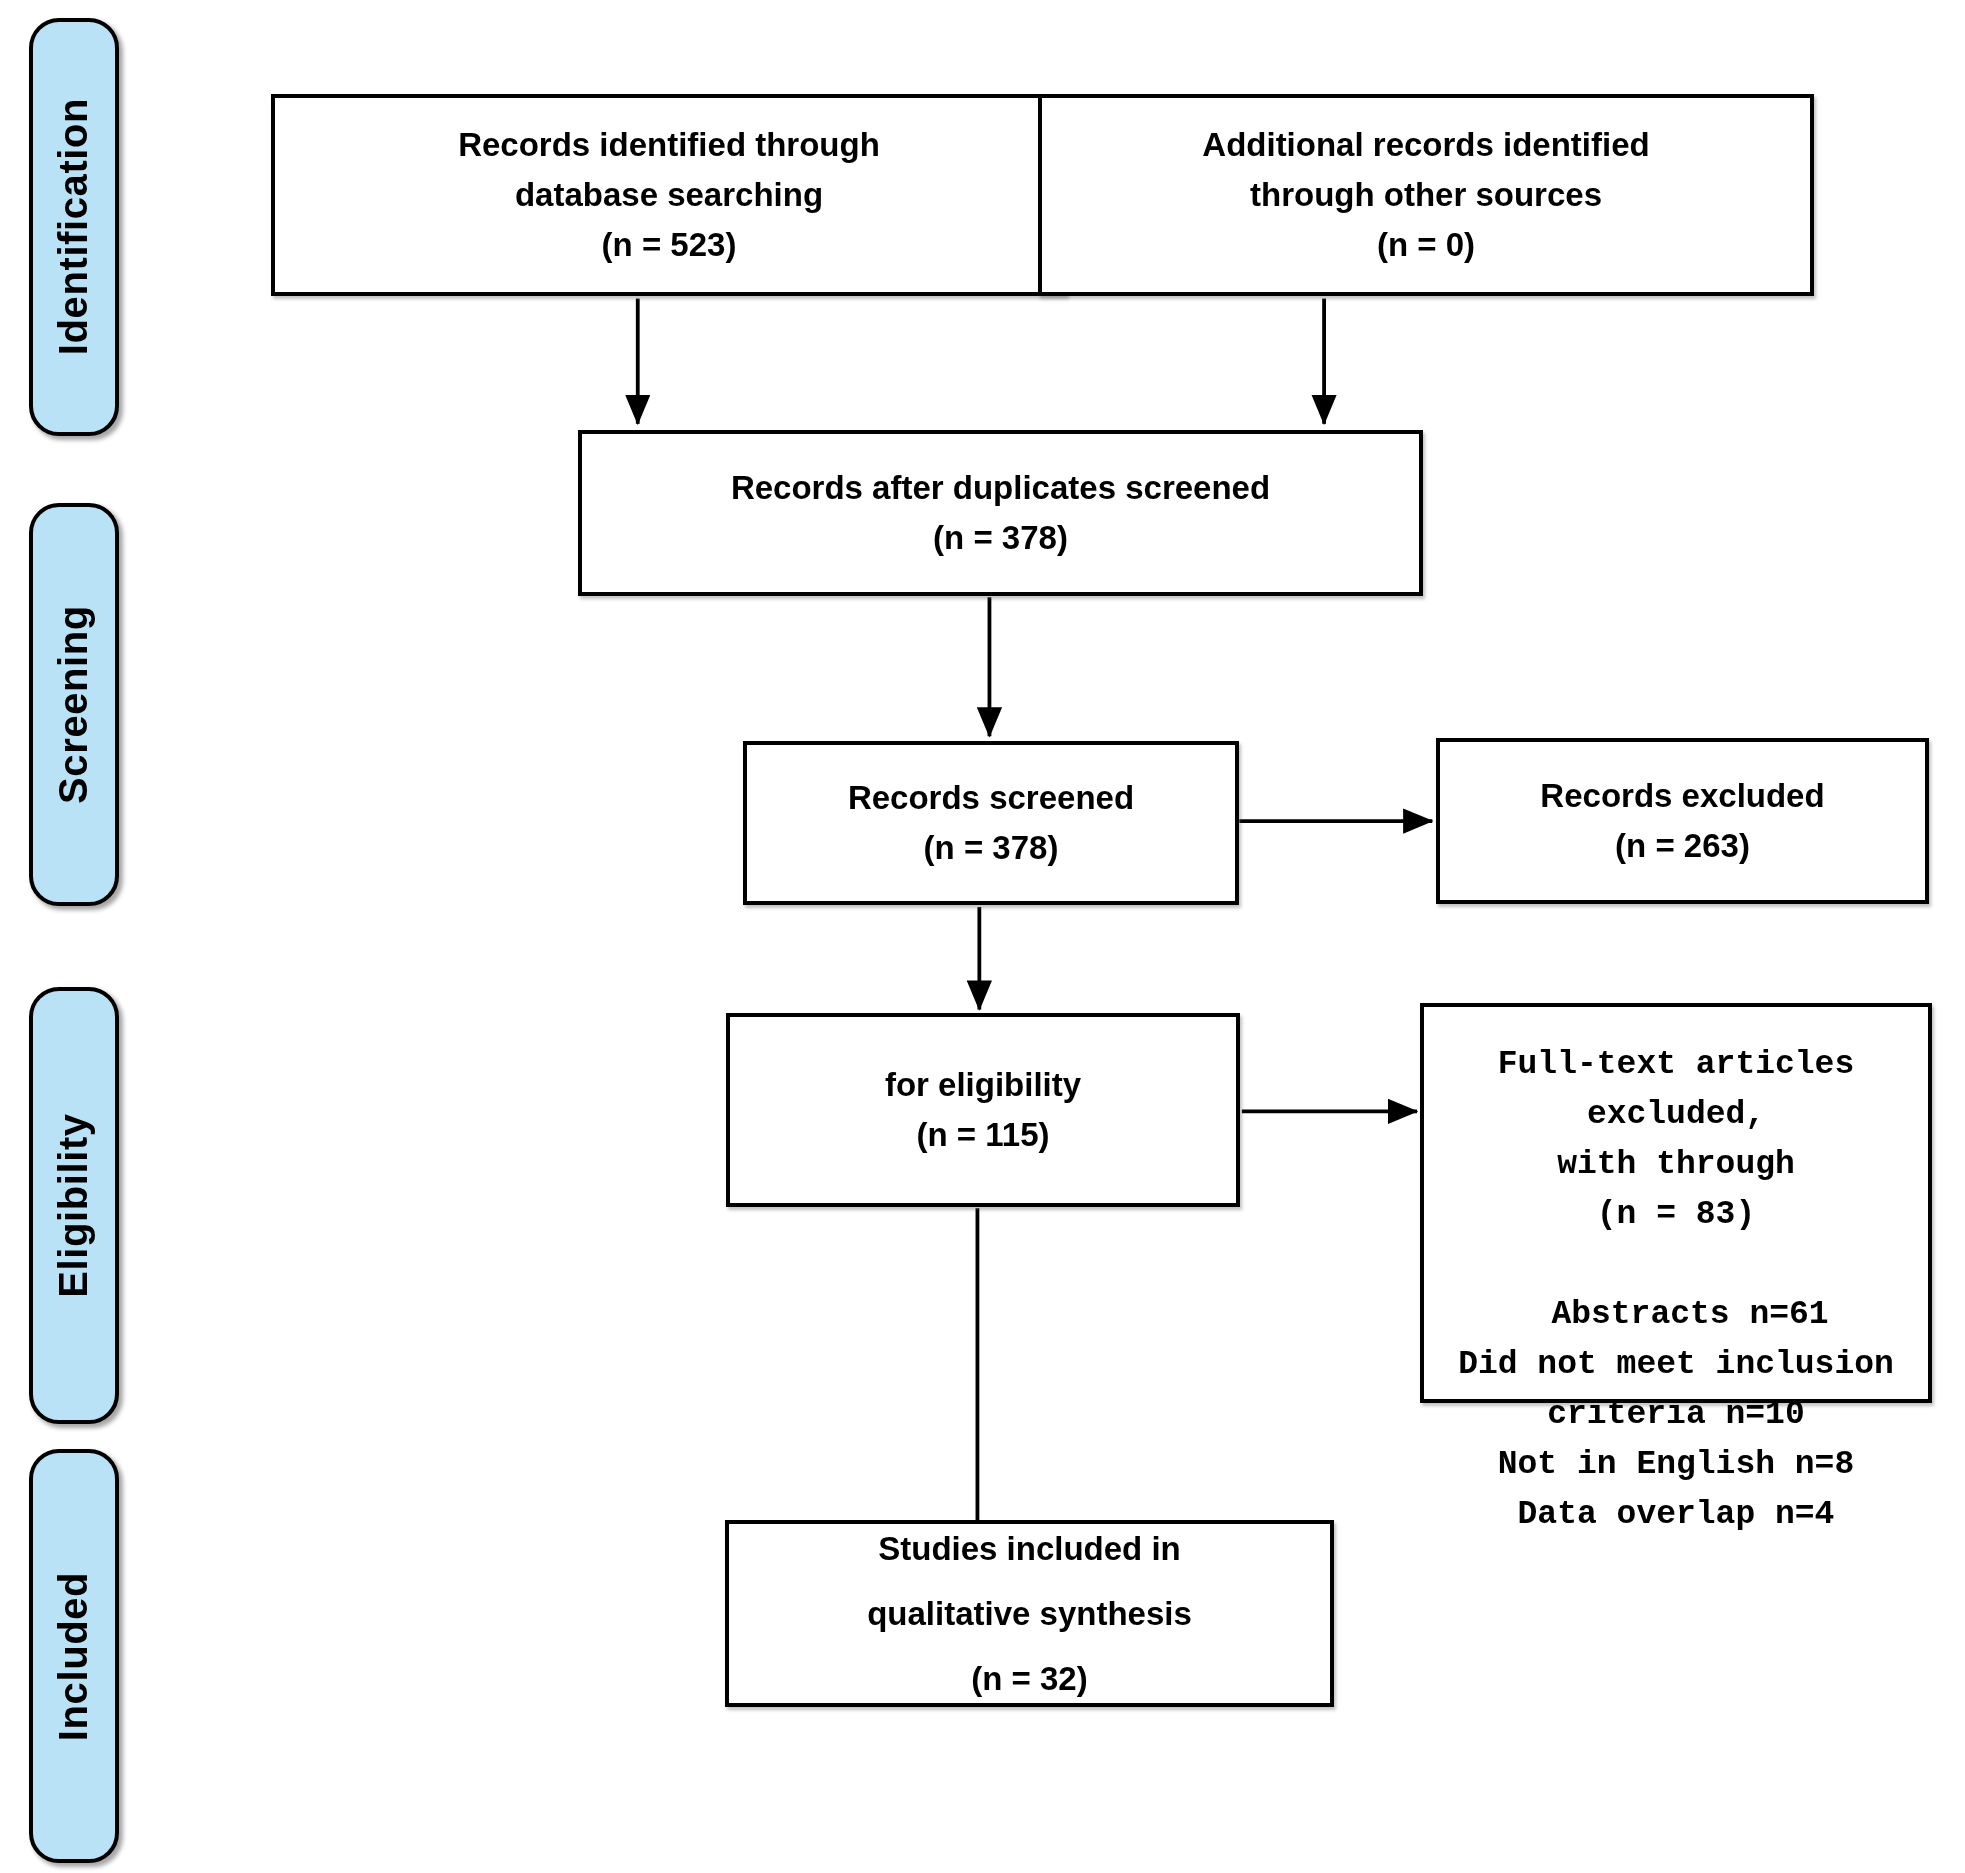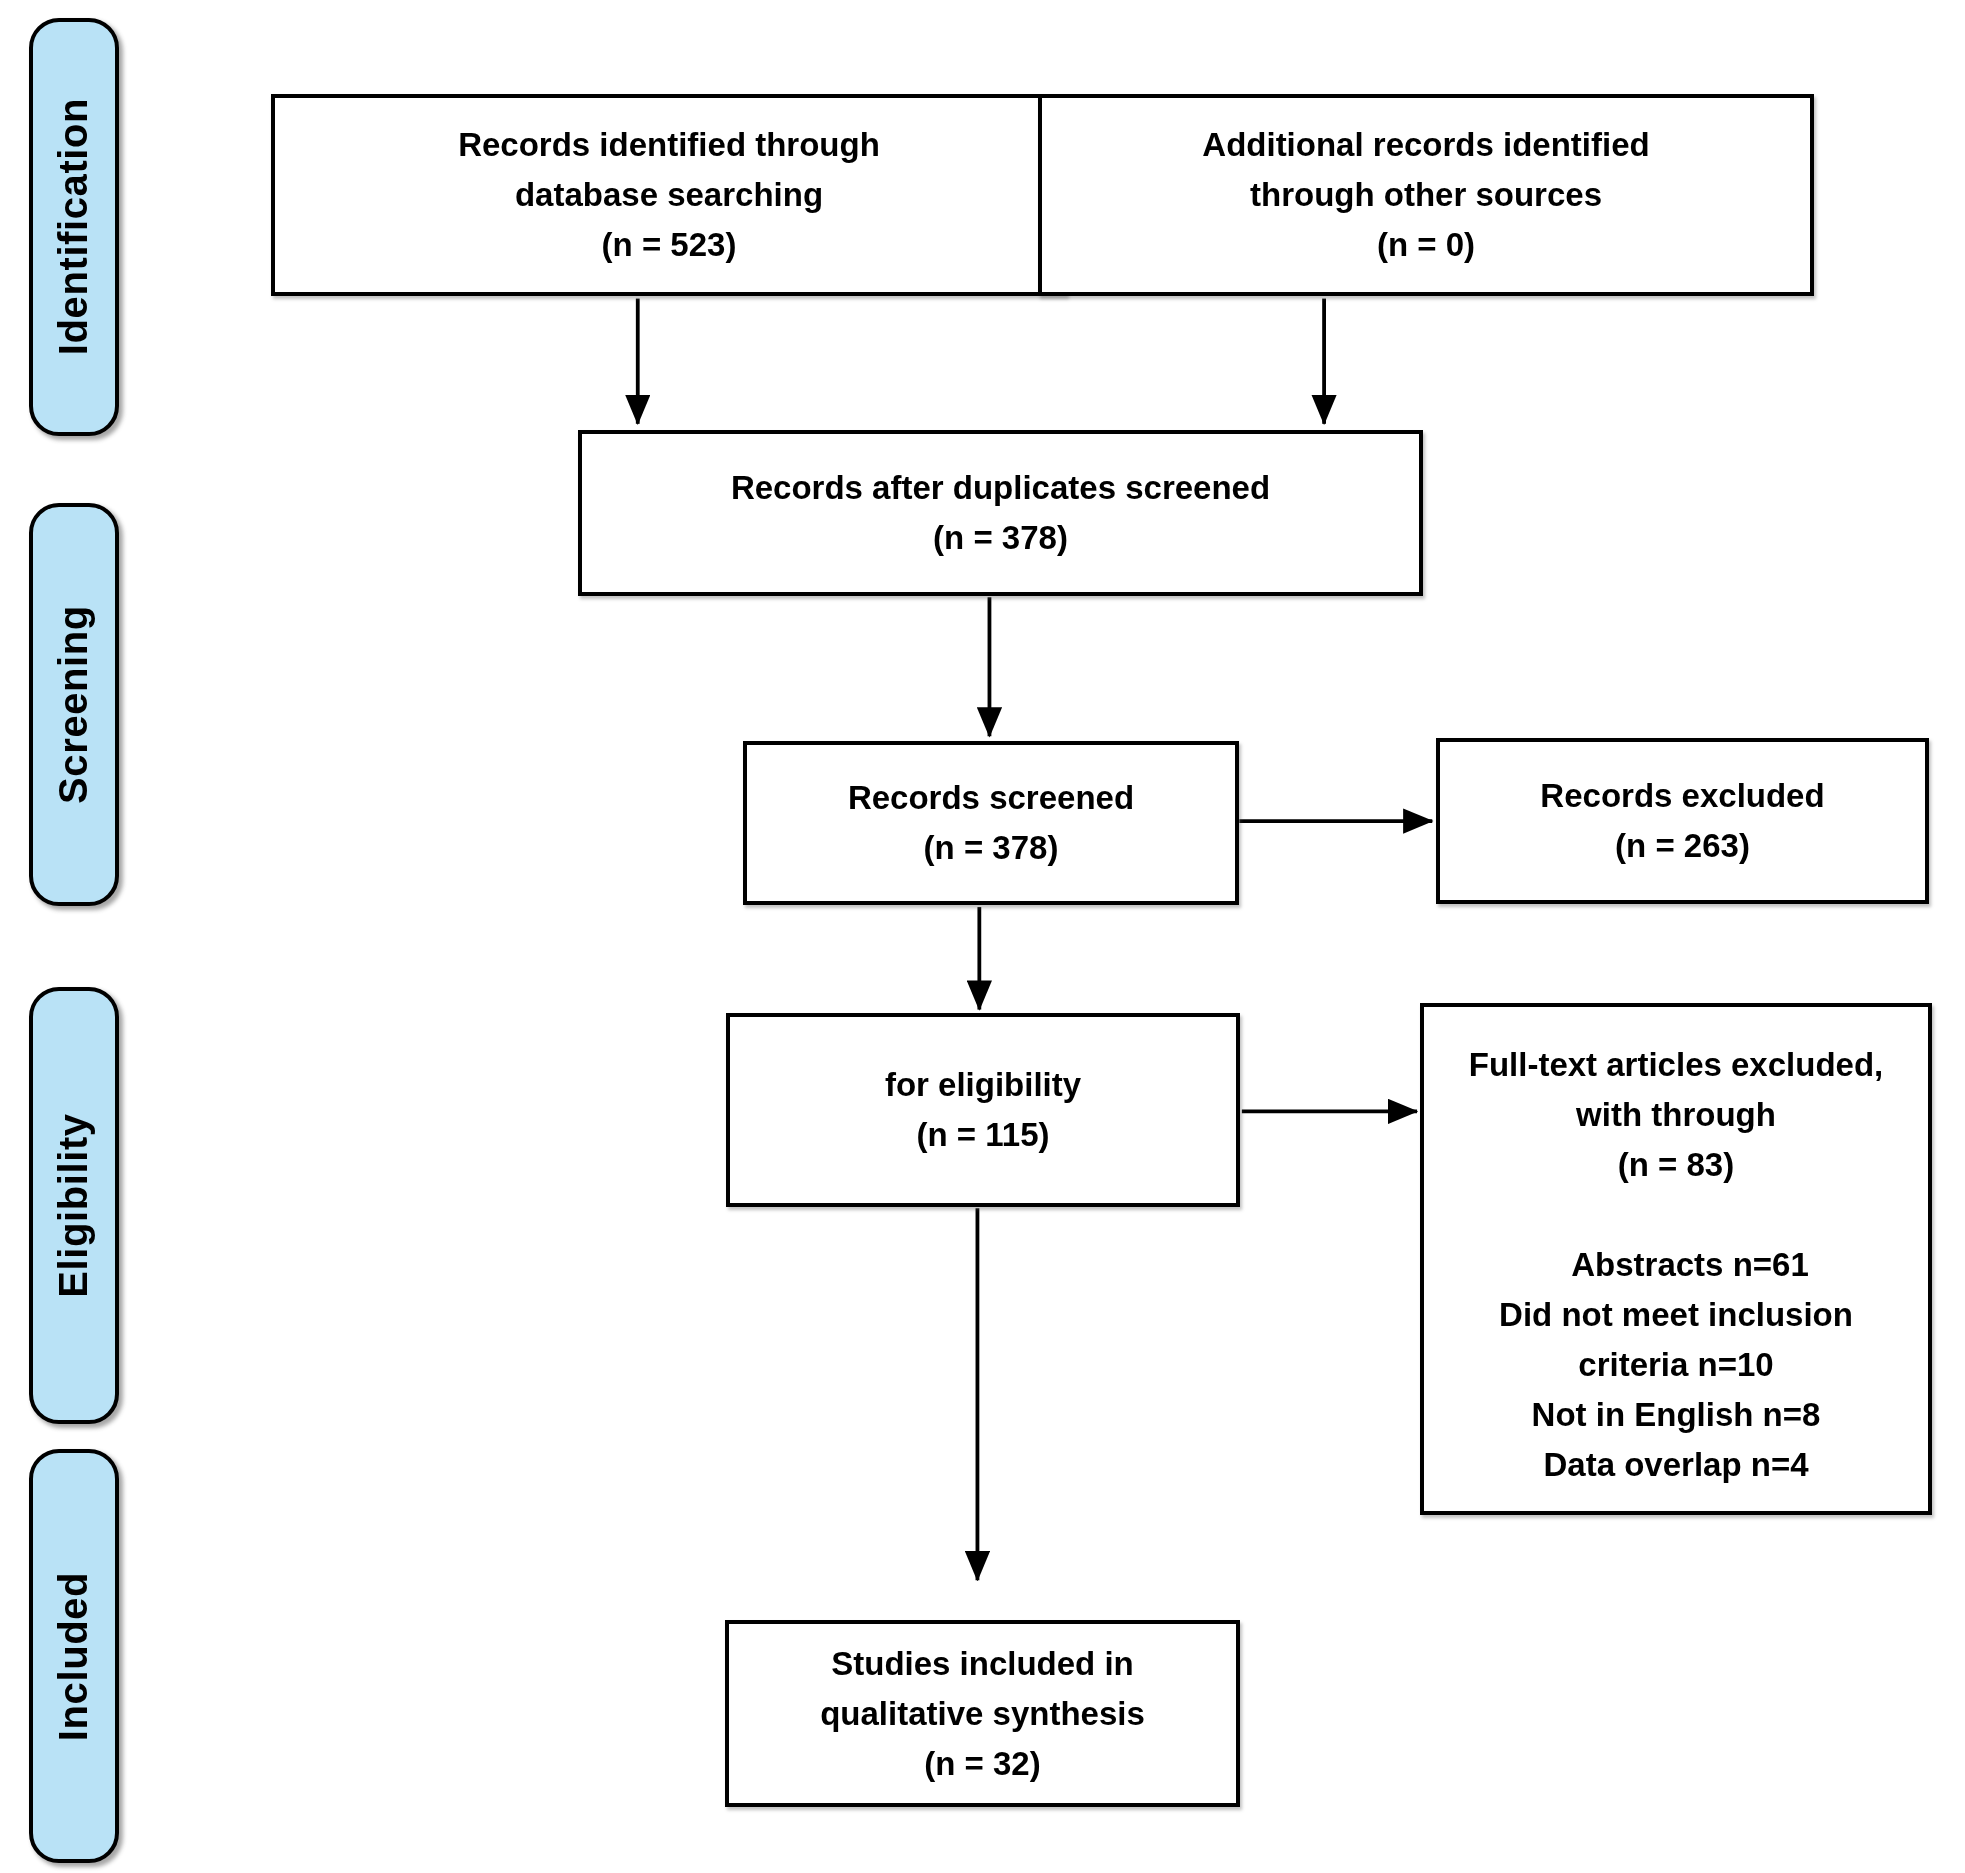--- a/index.html
+++ b/index.html
@@ -74,22 +74,22 @@
   #stage-identification { left: 28.5px;  top: 17.7px;   width: 90px; height: 418px; }
   #stage-screening      { left: 28.5px;  top: 503px;  width: 90px; height: 403px; }
   #stage-eligibility    { left: 28.5px;  top: 987px; width: 90px; height: 437px; }
   #stage-included       { left: 28.5px;  top: 1449px; width: 90px; height: 414px; }
   #box-identified        { left: 271px;  top: 94px;  width: 796px; height: 202px; }
   #box-additional        { left: 1038px; top: 94px;  width: 776px; height: 202px; }
   #box-deduplicated      { left: 578px;  top: 430px;  width: 845px; height: 166px; }
   #box-screened          { left: 743px; top: 741px; width: 496px;  height: 164px; }
   #box-excluded          { left: 1436px; top: 738px; width: 493px;  height: 166px; }
   #box-fulltext-assessed { left: 726px; top: 1013px; width: 514px;  height: 194px; }
-  #box-fulltext-excluded { left: 1420px; top: 1003px; width: 512px;  height: 512px; }
-  #box-included-studies  { left: 725px; top: 1620px; width: 515px;  height: 187px; }
+  #box-fulltext-excluded { left: 1420px; top: 1003px; width: 512px;  height: 400px; font-family: Liberation Mono, monospace; }
+  #box-included-studies  { left: 725px; top: 1520px; width: 609px;  height: 187px; gap: 15px; }
 </style>
 </head>
 <body>
 
 <div class="canvas">
 
   <svg class="arrow-layer" viewBox="0 0 3106 2961" xmlns="http://www.w3.org/2000/svg">
     <defs>
       <marker id="ah" markerUnits="userSpaceOnUse" markerWidth="48" markerHeight="40" refX="46" refY="20" orient="auto">
         <path d="M0,0 L48,20 L0,40 Z" fill="#000000"></path>

